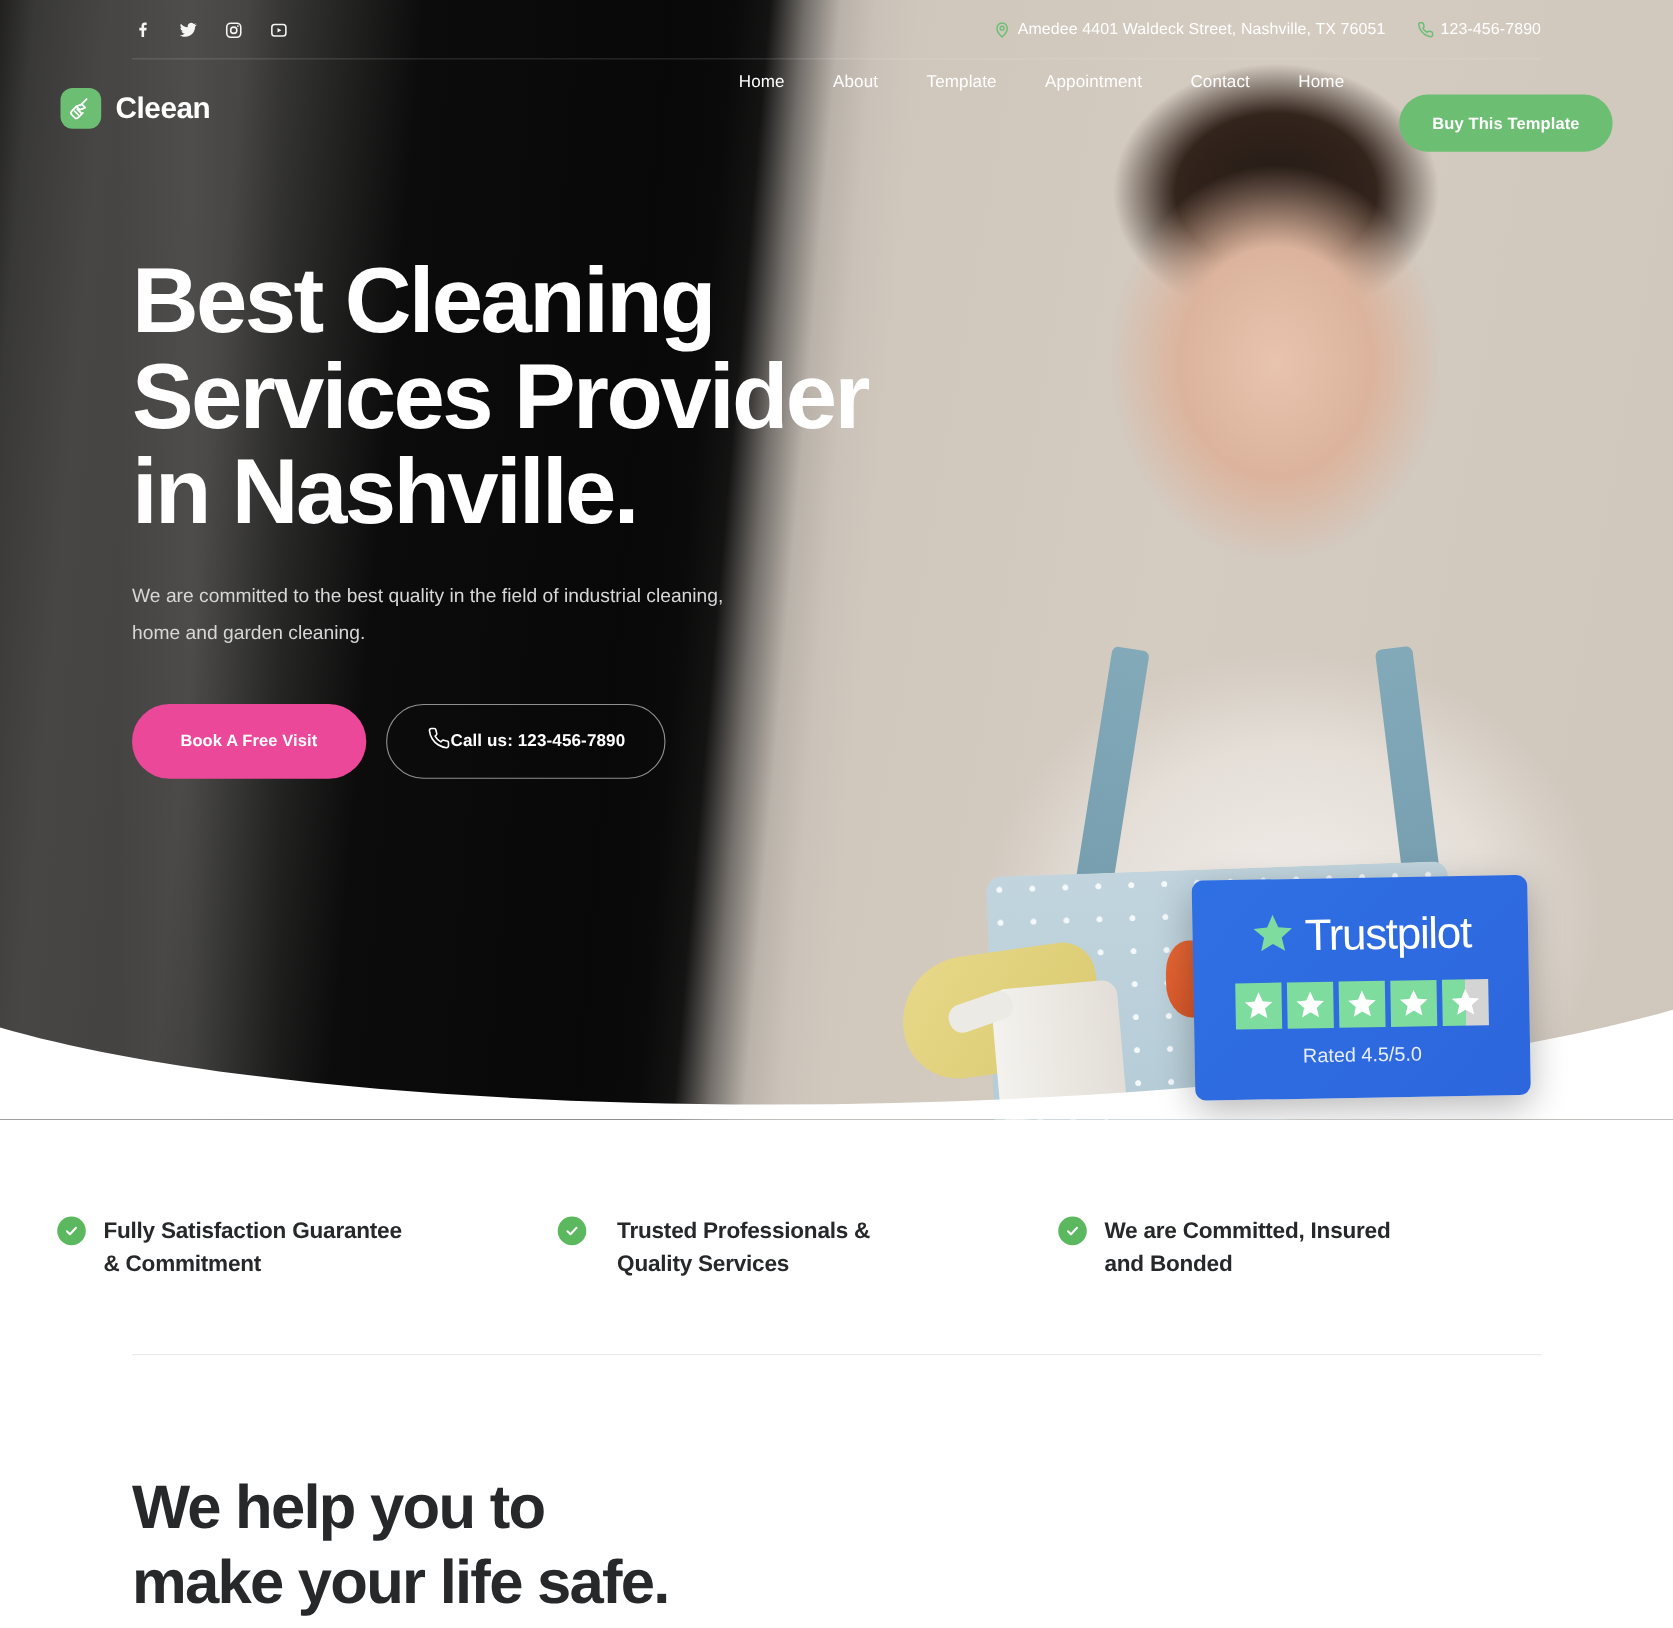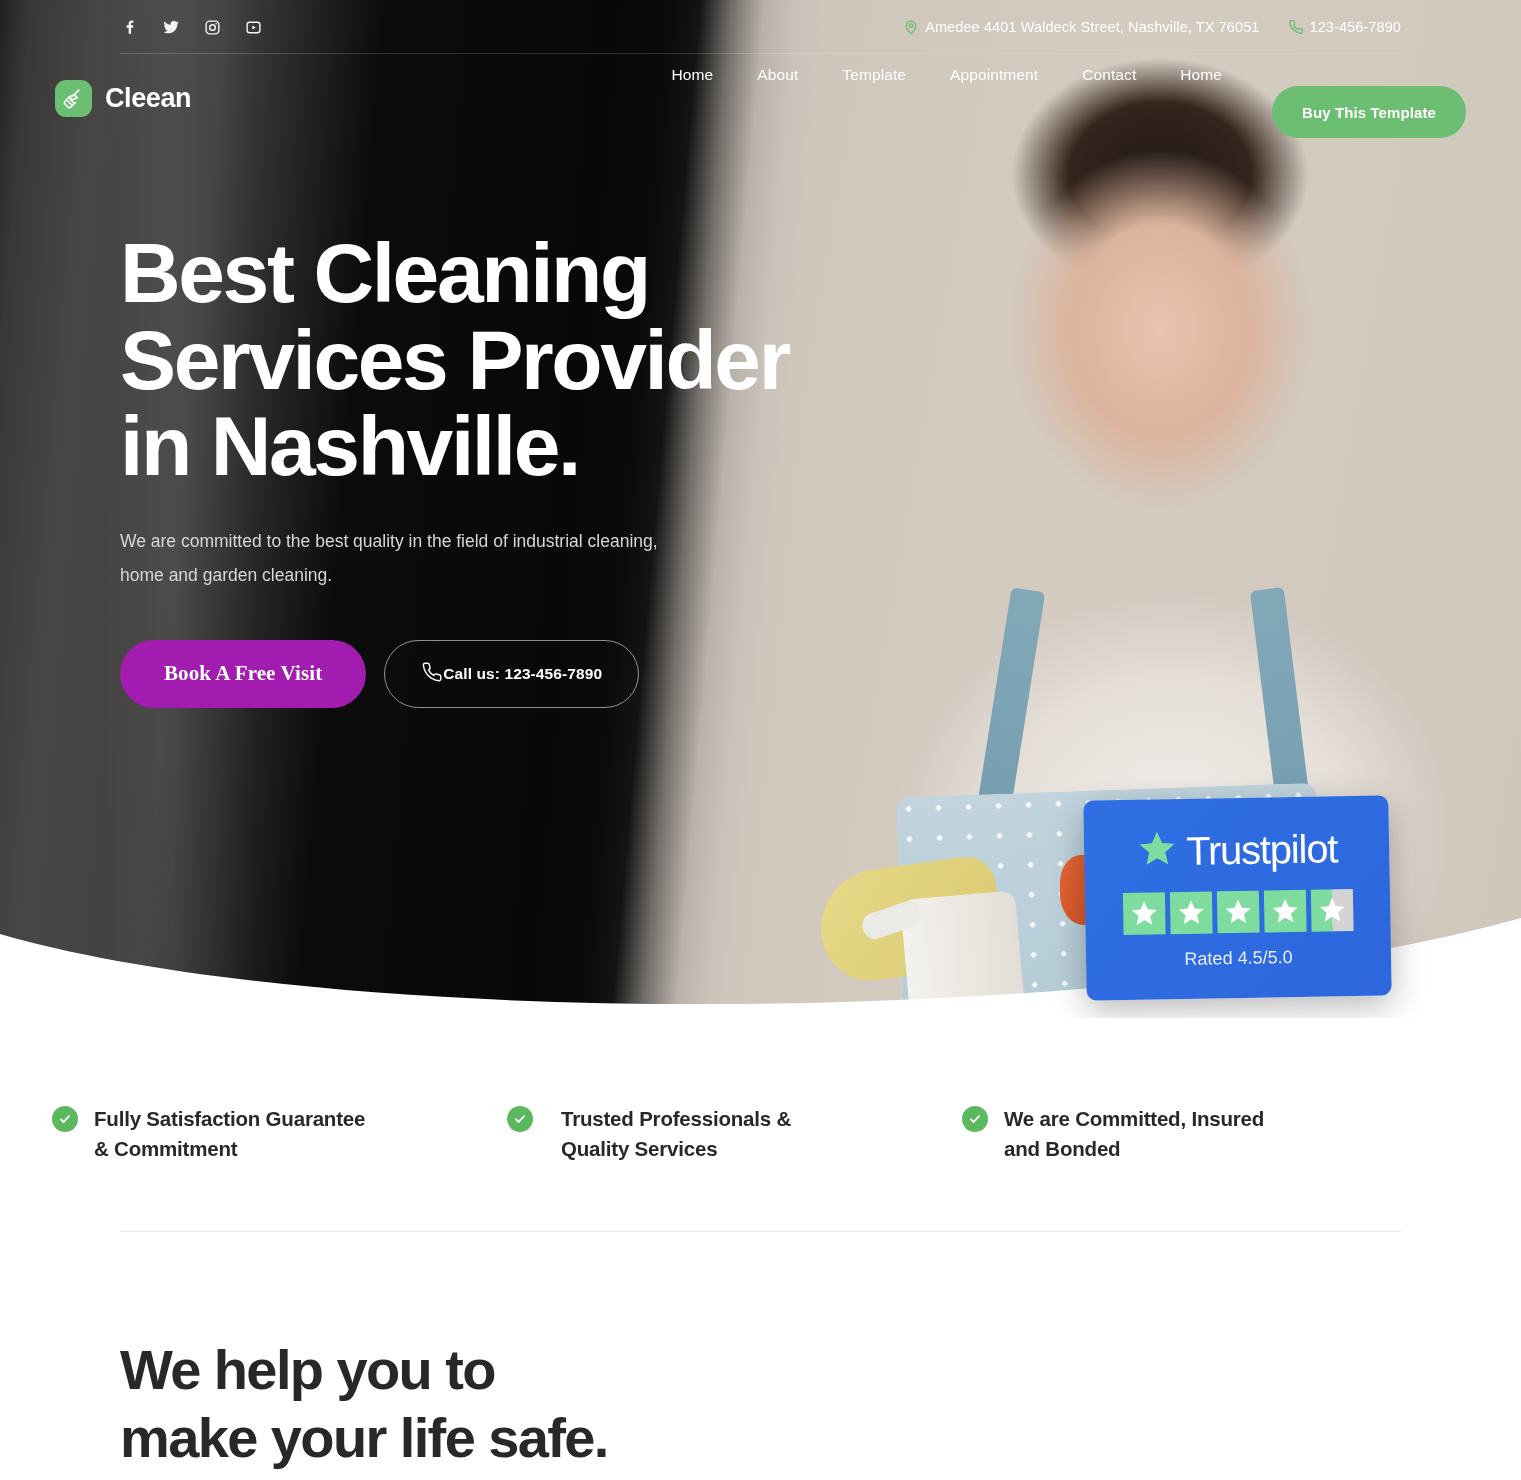--- a/index.html
+++ b/index.html
@@ -158,22 +158,22 @@
   .hero-content { position:relative; z-index:15; padding:88px 120px 0; }
   .hero-title {
     color:#fff; font-weight:700; font-size:84px; line-height:1.03; letter-spacing:-2.4px;
     max-width:840px;
   }
   .hero-sub {
     margin-top:34px; color:#d7d7d7; font-size:17.5px; line-height:1.95; max-width:560px; font-weight:400;
   }
   .hero-actions { margin-top:48px; display:flex; align-items:center; gap:18px; }
   .btn-primary {
-    background:#a21caf; color:#fff; border:none; cursor:pointer;
-    font-family:Liberation Serif, serif; font-size:21px; font-weight:700;
+    background:#ec4899; color:#fff; border:none; cursor:pointer;
+    font-family:Liberation Sans, sans-serif; font-size:15px; font-weight:700;
     height:68px; padding:0 44px; border-radius:34px; letter-spacing:.1px;
   }
   .btn-ghost {
     background:transparent; color:#fff; cursor:pointer;
     border:1px solid rgba(255,255,255,.55);
     font-family:inherit; font-size:15.5px; font-weight:700;
     height:68px; padding:0 36px; border-radius:34px;
     display:flex; align-items:center; letter-spacing:.1px;
   }
 

